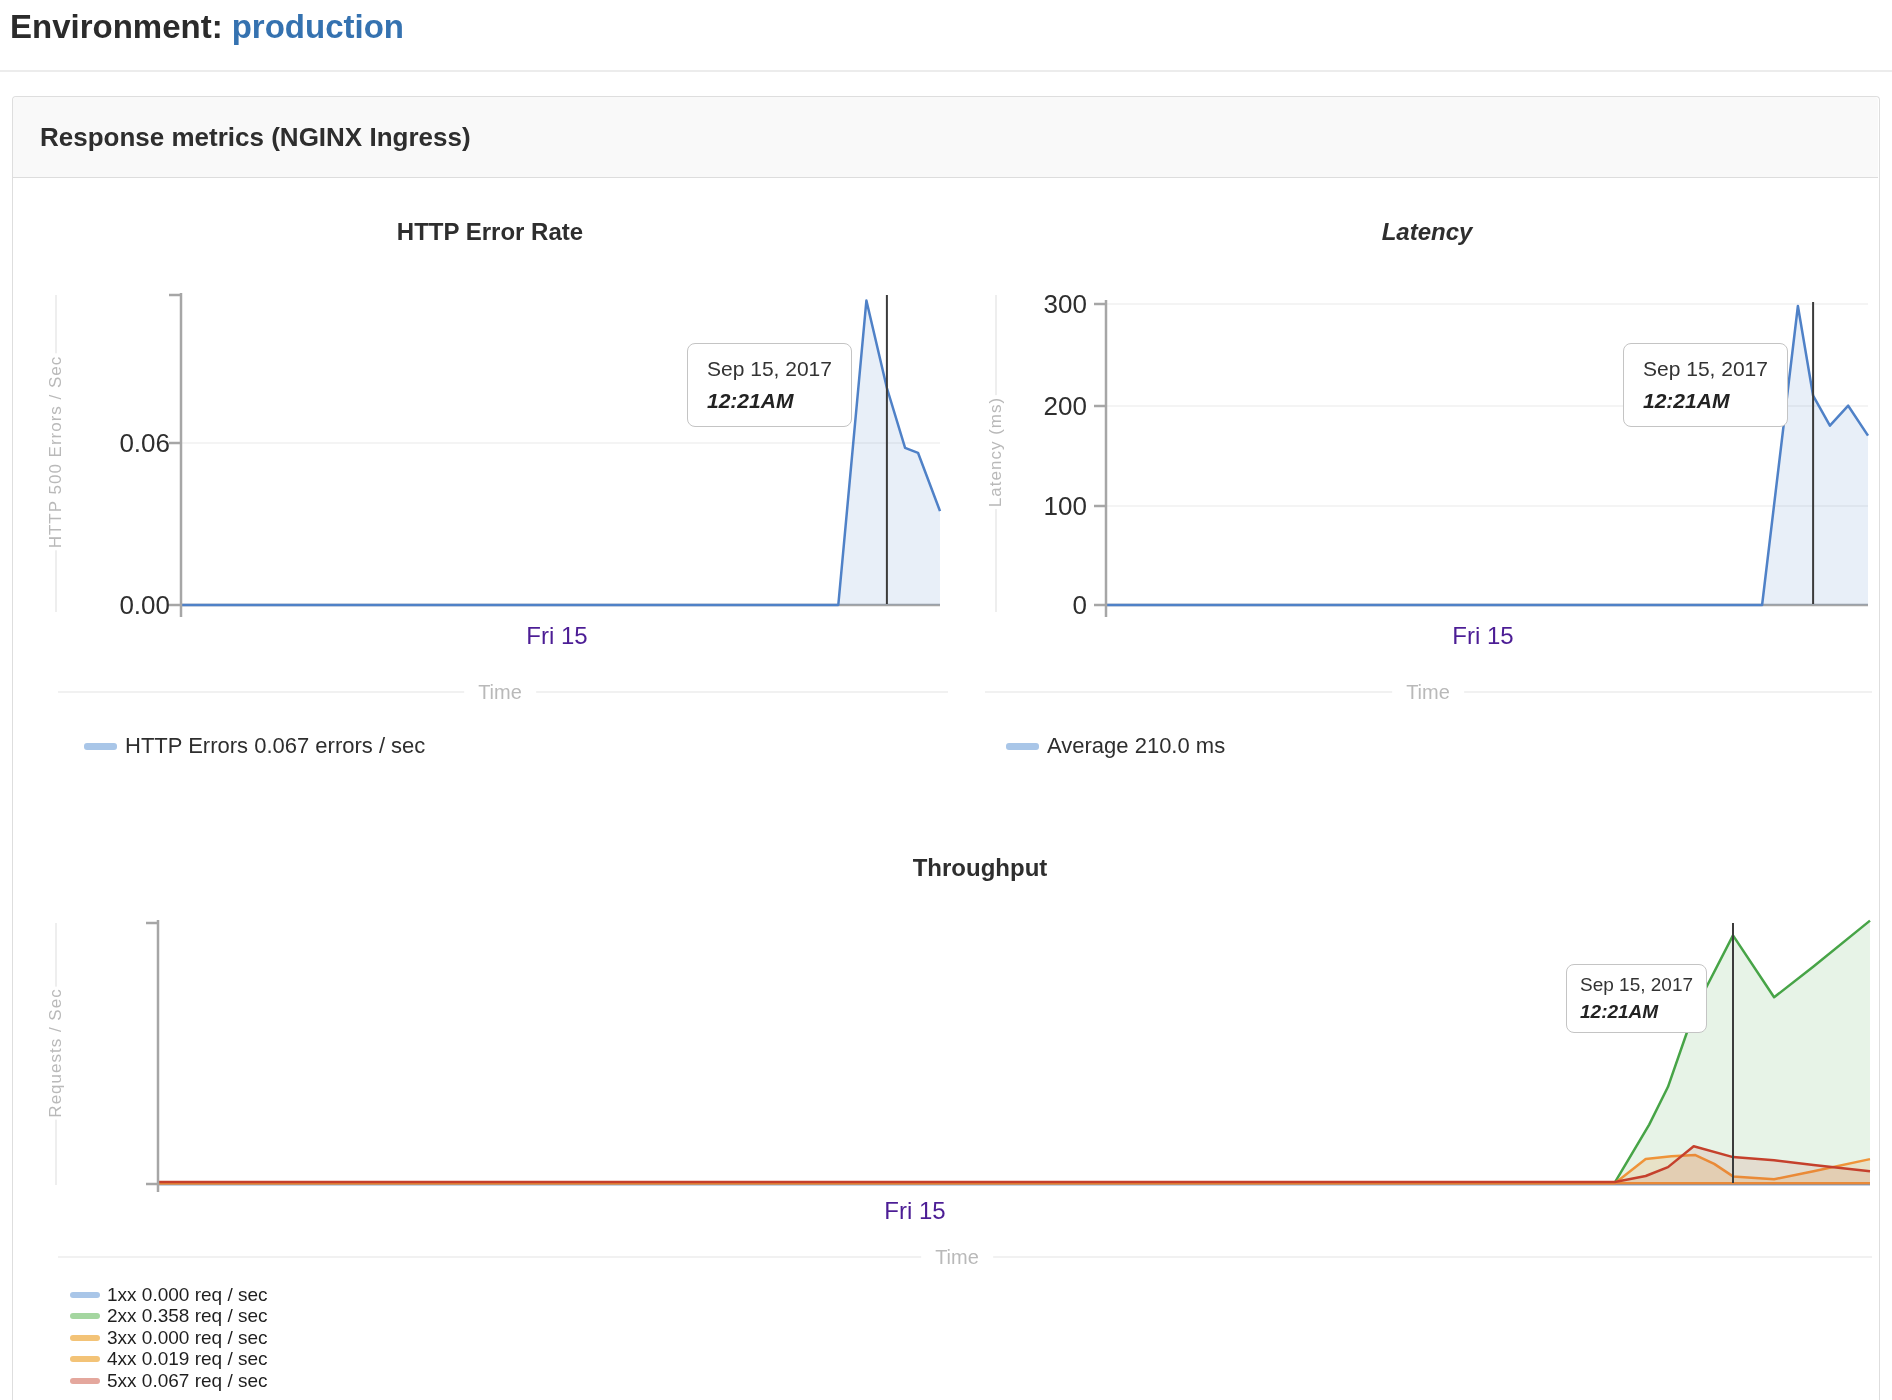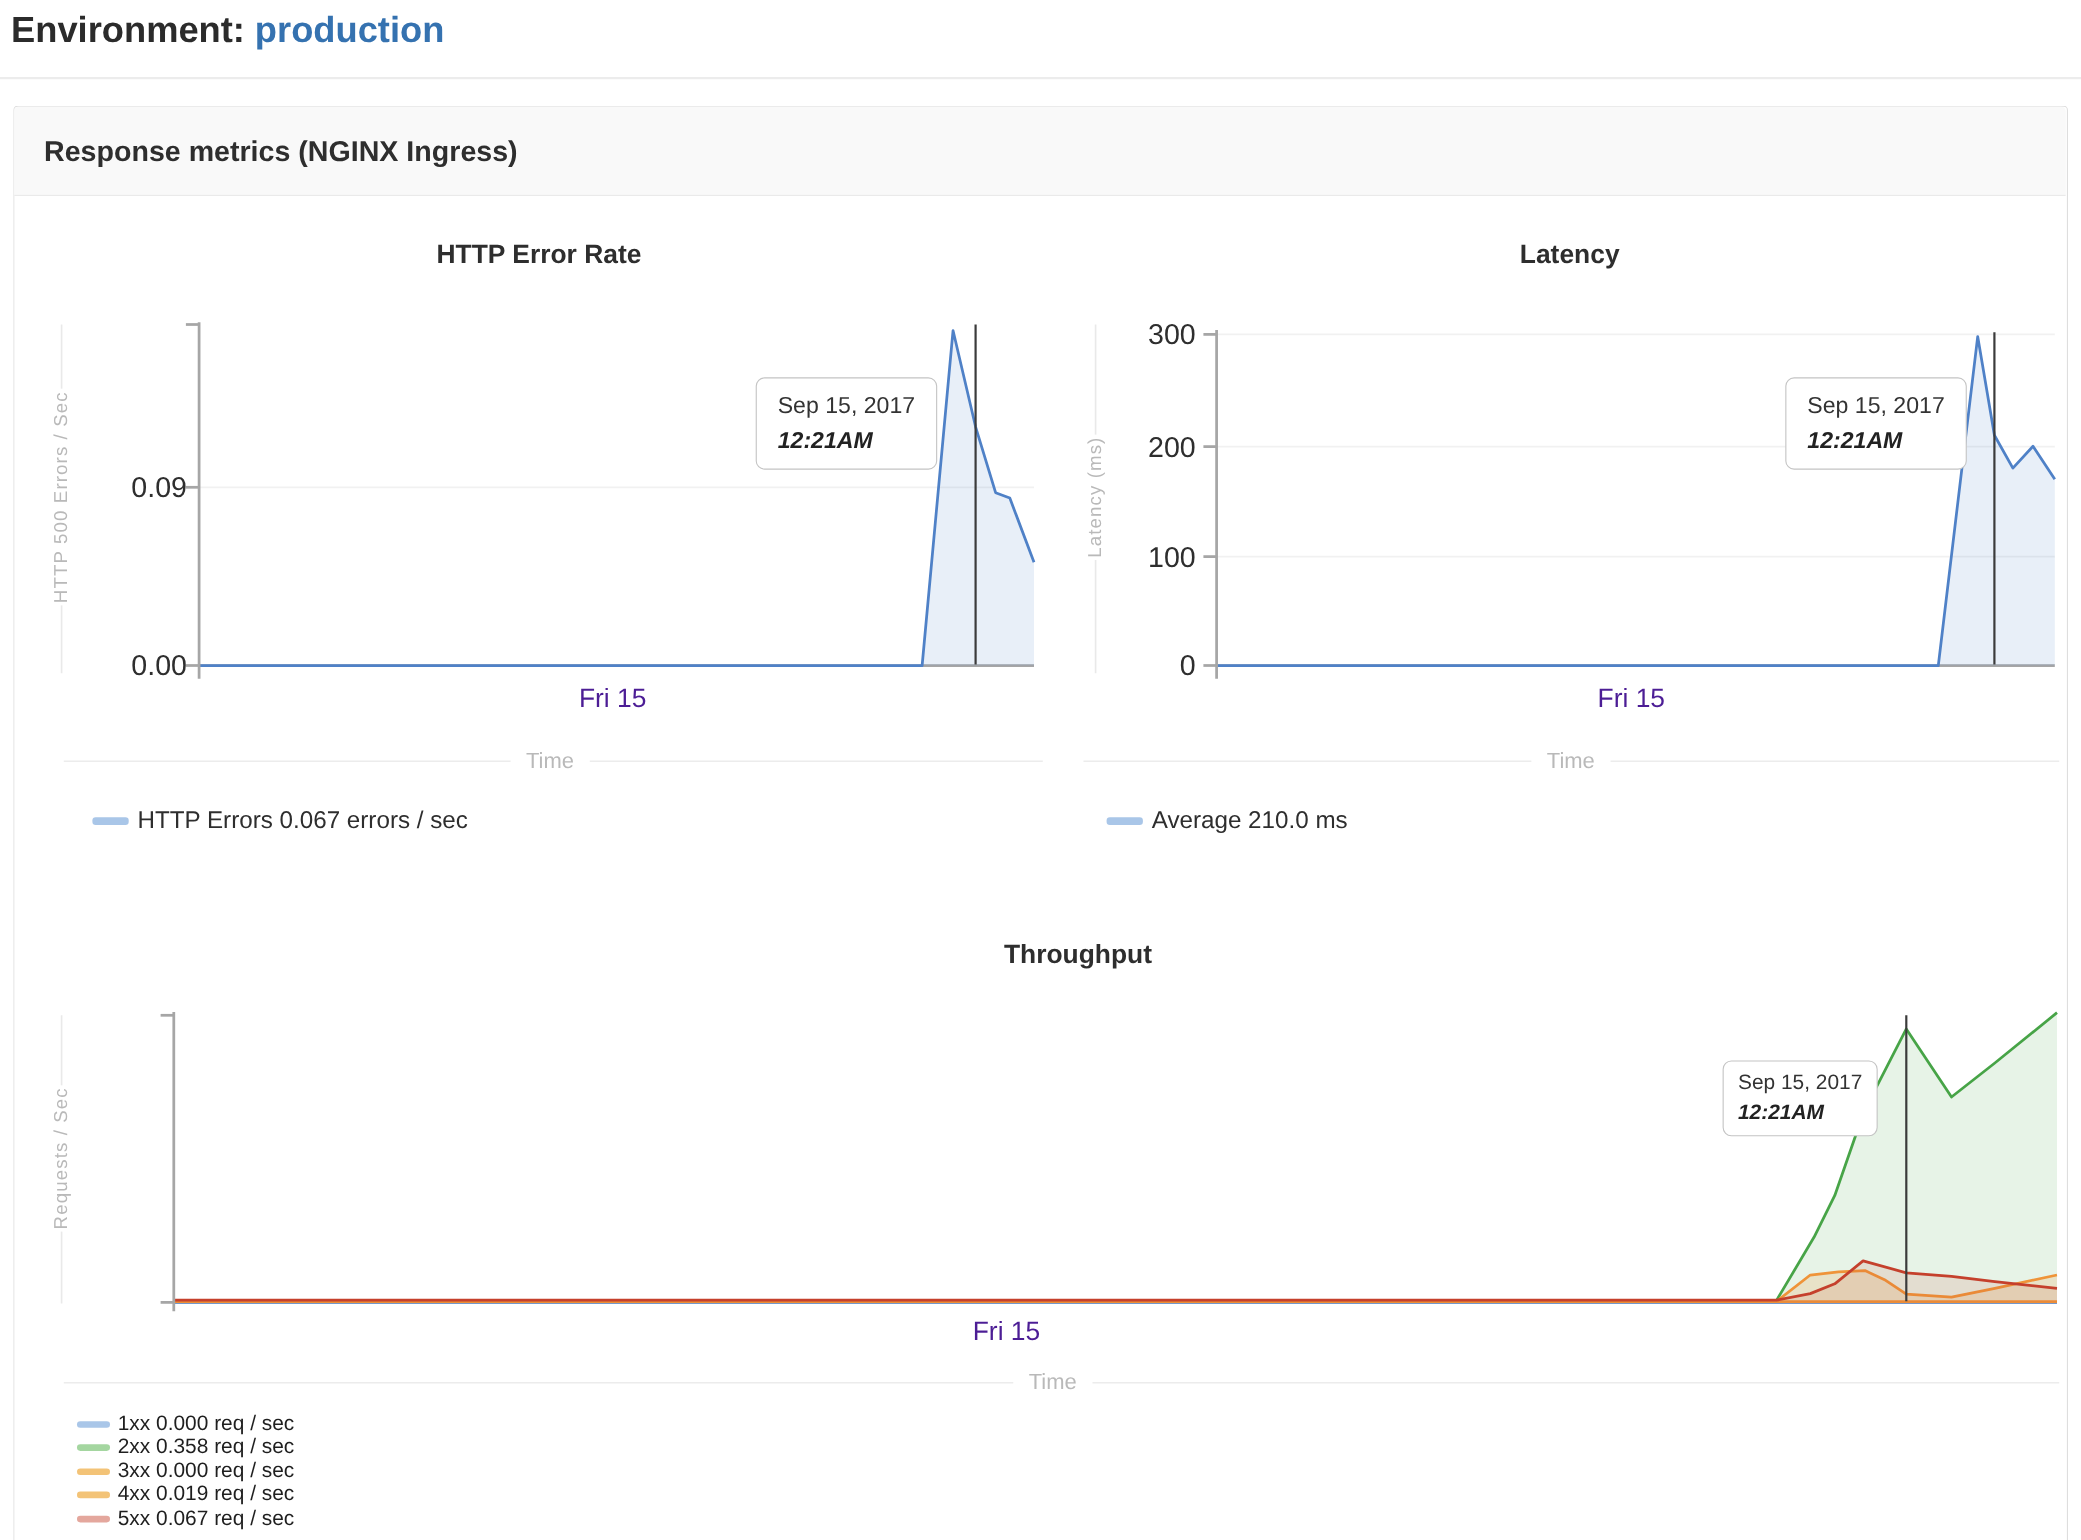--- a/index.html
+++ b/index.html
@@ -112,34 +112,34 @@
       <line x1="1094" y1="605" x2="1106" y2="605"></line>
 
       <line x1="158" y1="920" x2="158" y2="1192"></line>
       <line x1="146" y1="923" x2="158" y2="923"></line>
       <line x1="146" y1="1184" x2="158" y2="1184"></line>
     </g>
   </svg>
 
   <div class="abs chart-title" style="left:90px;top:218px;width:800px;">HTTP Error Rate</div>
   <div class="abs y-axis-label" style="left:56px;top:452px;">HTTP 500 Errors / Sec</div>
-  <div class="abs y-tick" style="left:70px;top:427px;">0.09</div>
+  <div class="abs y-tick" style="left:70px;top:427px;">0.06</div>
   <div class="abs y-tick" style="left:70px;top:589px;">0.00</div>
   <div class="abs x-tick" style="left:487px;top:622px;">Fri 15</div>
   <div class="abs x-axis-title" style="left:500px;top:681px;">Time</div>
   <div class="abs tooltip" style="left:687px;top:304px;">
     <div class="tt-date">Sep 15, 2017</div>
     <div class="tt-time">12:21AM</div>
   </div>
   <div class="abs legend-row" style="left:84px;top:733px;">
     <span class="legend-swatch" style="background: rgb(169, 198, 232);"></span>
     <span class="legend-label">HTTP Errors 0.067 errors / sec</span>
   </div>
 
-  <div class="abs chart-title" style="left:1027px;top:218px;width:800px;">Latency</div>
+  <div class="abs chart-title" style="left:1027px;top:218px;width:800px;font-style:italic;">Latency</div>
   <div class="abs y-axis-label" style="left:996px;top:452px;">Latency (ms)</div>
   <div class="abs y-tick" style="left:987px;top:288px;">300</div>
   <div class="abs y-tick" style="left:987px;top:390px;">200</div>
   <div class="abs y-tick" style="left:987px;top:490px;">100</div>
   <div class="abs y-tick" style="left:987px;top:589px;">0</div>
   <div class="abs x-tick" style="left:1413px;top:622px;">Fri 15</div>
   <div class="abs x-axis-title" style="left:1428px;top:681px;">Time</div>
   <div class="abs tooltip" style="left:1623px;top:304px;">
     <div class="tt-date">Sep 15, 2017</div>
     <div class="tt-time">12:21AM</div>

